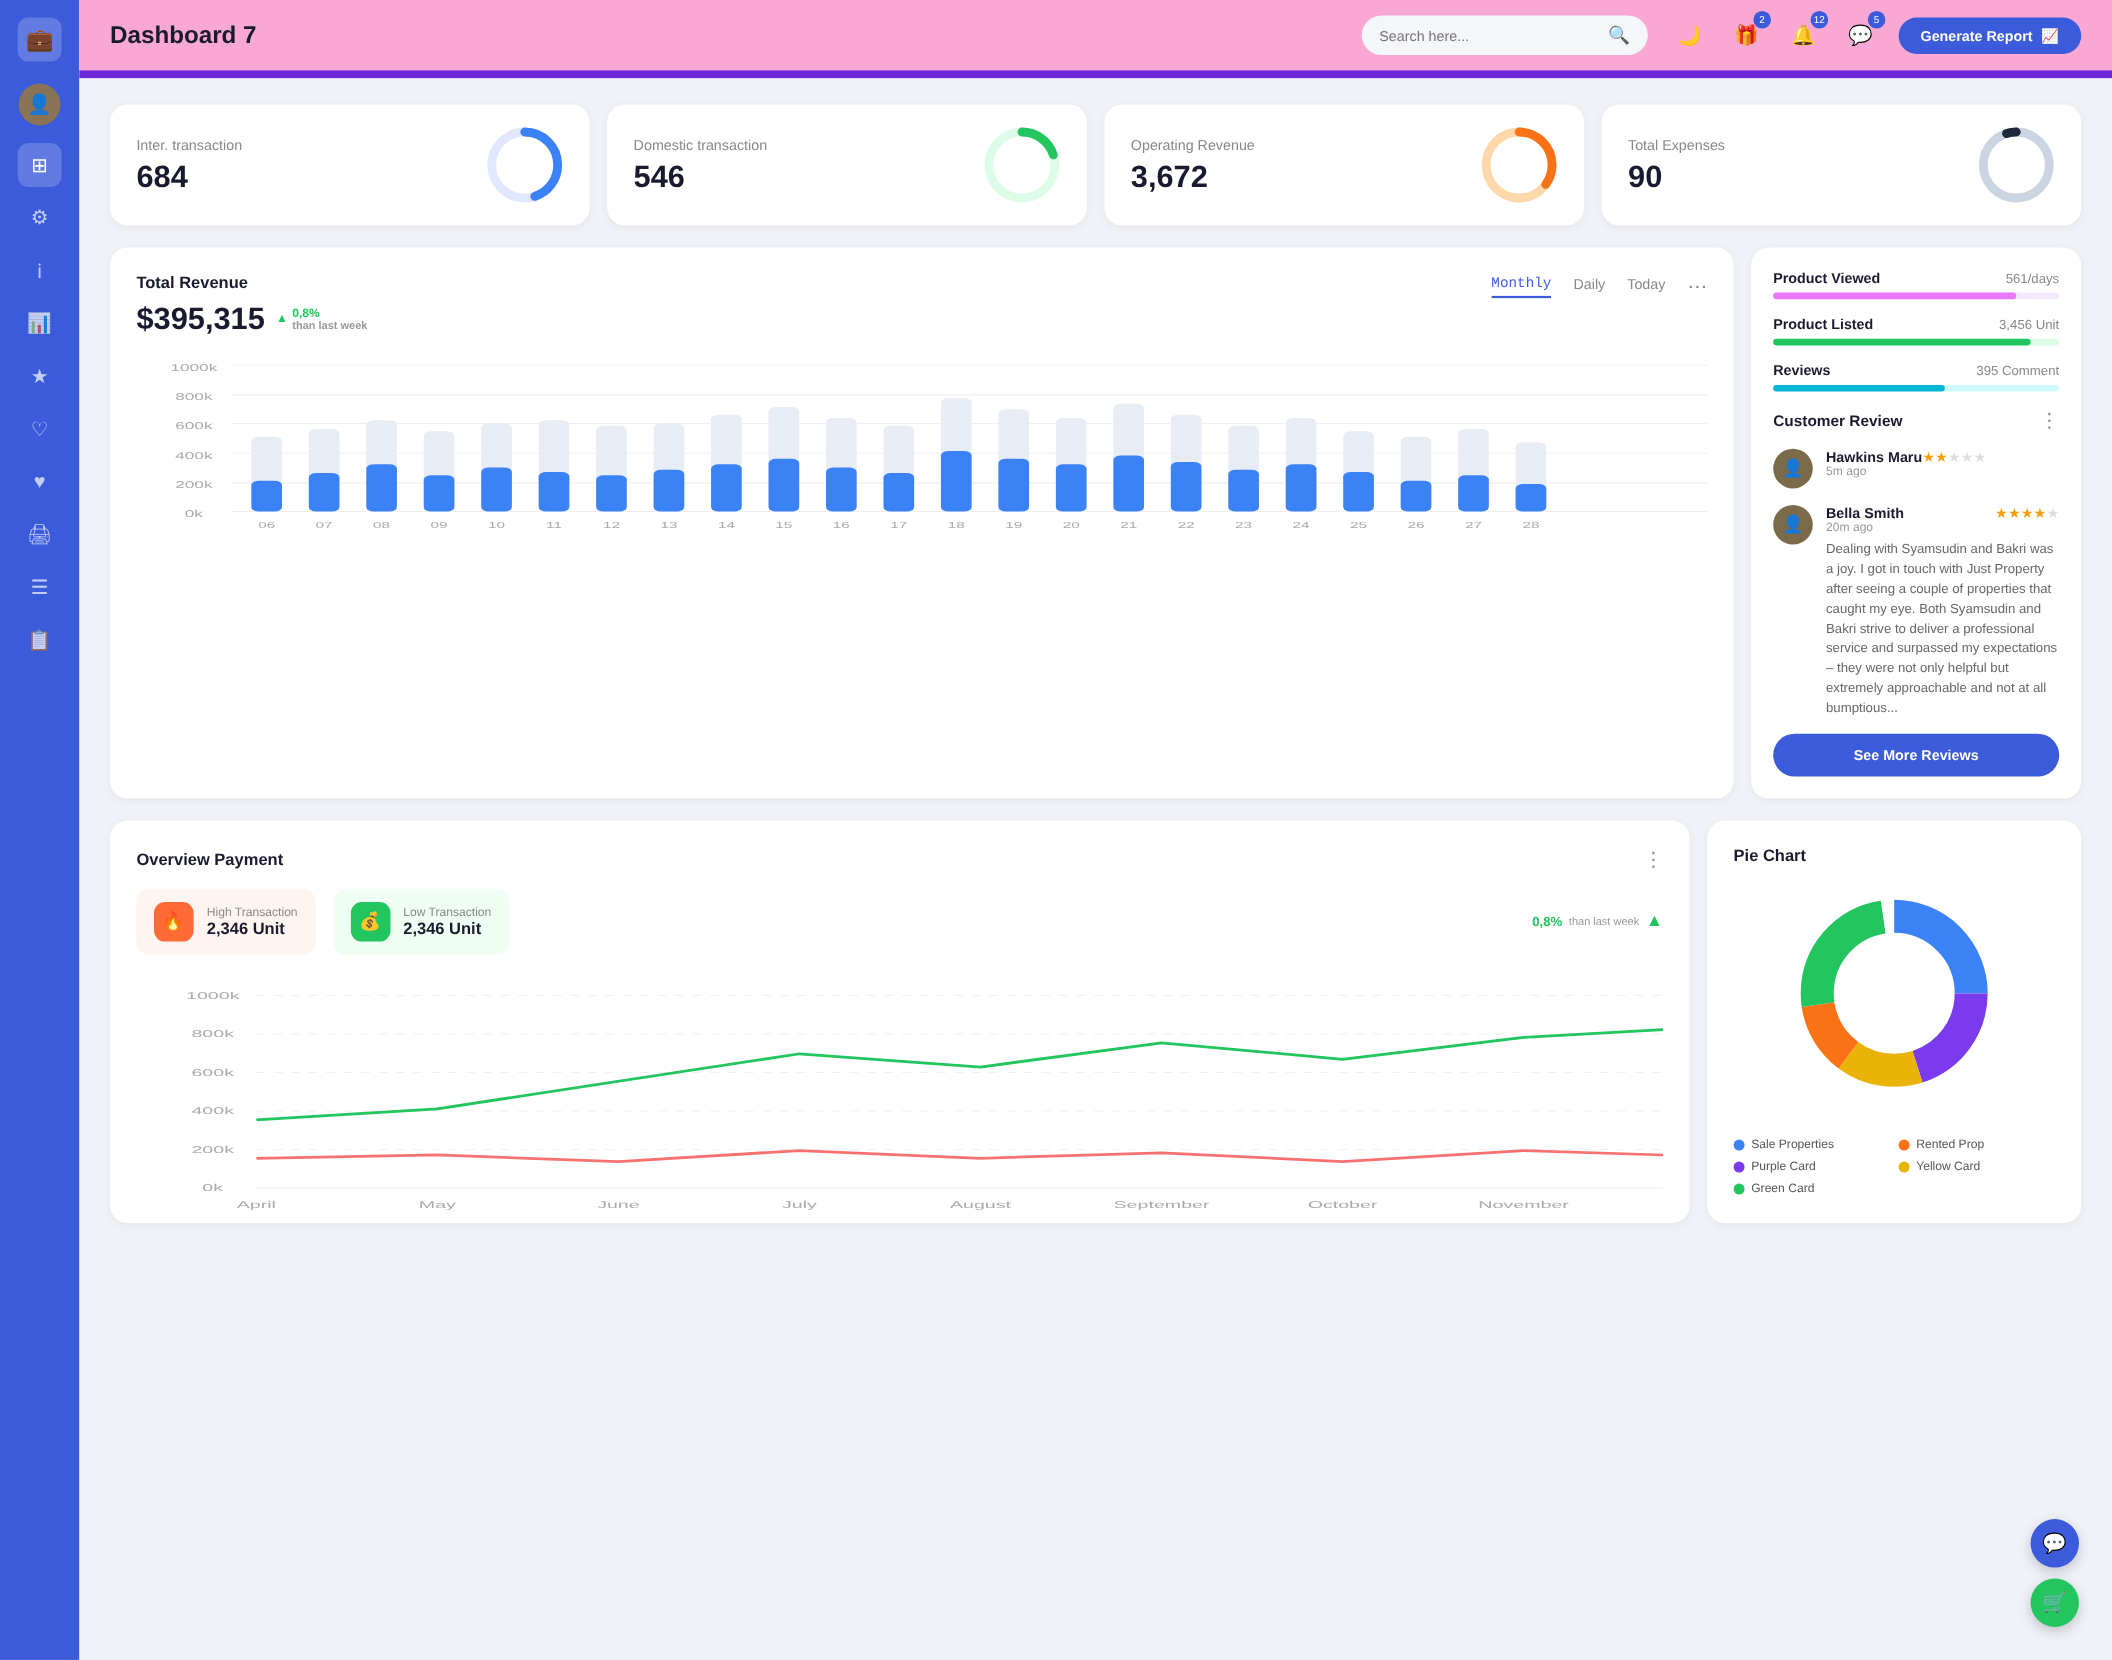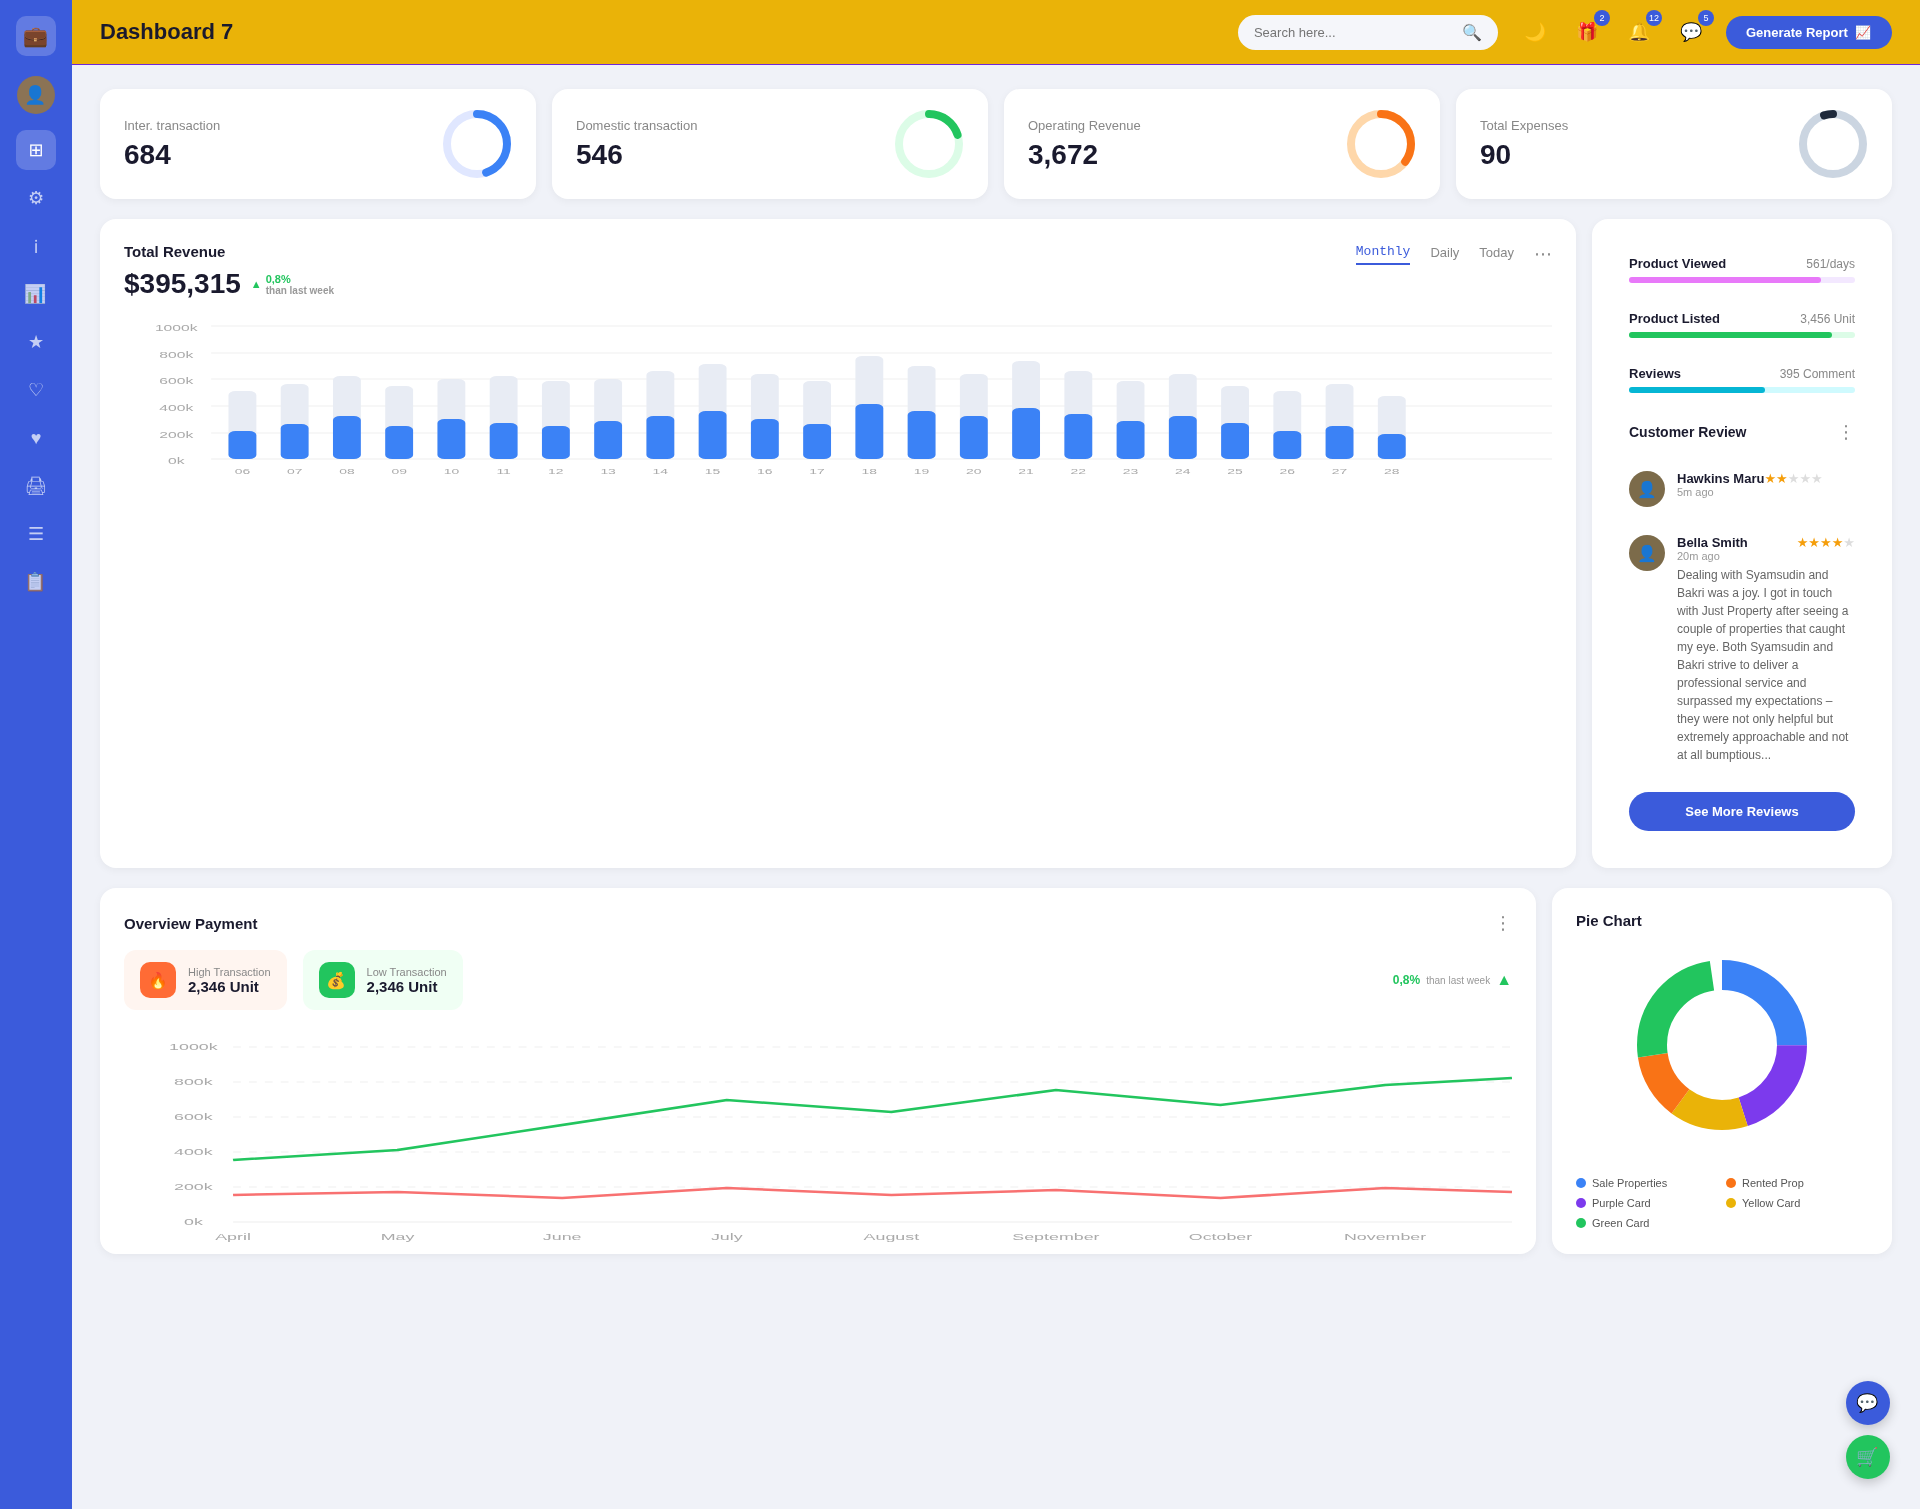--- a/index.html
+++ b/index.html
@@ -51,26 +51,26 @@
     .main {
       flex: 1;
       display: flex;
       flex-direction: column;
       overflow-y: auto;
       padding: 0;
     }
 
     
     .header {
-      background: #eab308;
+      background: #f9a8d4;
       padding: 14px 28px;
       display: flex;
       align-items: center;
       gap: 20px;
-      border-bottom: 1px solid #6d28d9;
+      border-bottom: 7px solid #6d28d9;
       flex-shrink: 0;
     }
     .header-title {
       font-size: 22px;
       font-weight: 700;
       color: #1a1a2e;
       flex: 1;
     }
     .search-box {
       display: flex;
@@ -193,25 +193,25 @@
     .rev-tab.active {
       color: #3b5bdb;
       border-bottom: 2px solid #3b5bdb;
       font-family: Liberation Mono, monospace;
     }
 
     
     .stats-right {
       background: white;
       border-radius: 16px;
-      padding: 37px;
+      padding: 20px;
       box-shadow: 0 2px 8px rgba(0,0,0,0.05);
       display: flex;
       flex-direction: column;
-      gap: 28px;
+      gap: 15px;
     }
     .stat-item { display: flex; flex-direction: column; gap: 6px; }
     .stat-item-header { display: flex; justify-content: space-between; align-items: center; }
     .stat-item-label { font-size: 13px; font-weight: 600; color: #1a1a2e; }
     .stat-item-value { font-size: 12px; color: #888; }
     .progress-bar { height: 6px; border-radius: 3px; width: 100%; }
 
     
     .overview-card {
       background: white;

